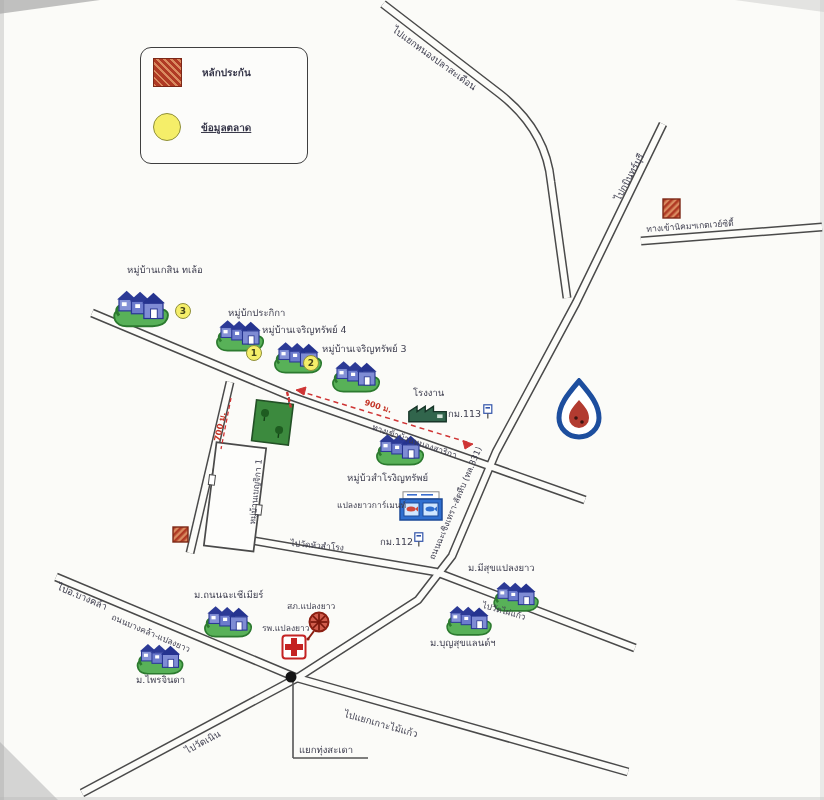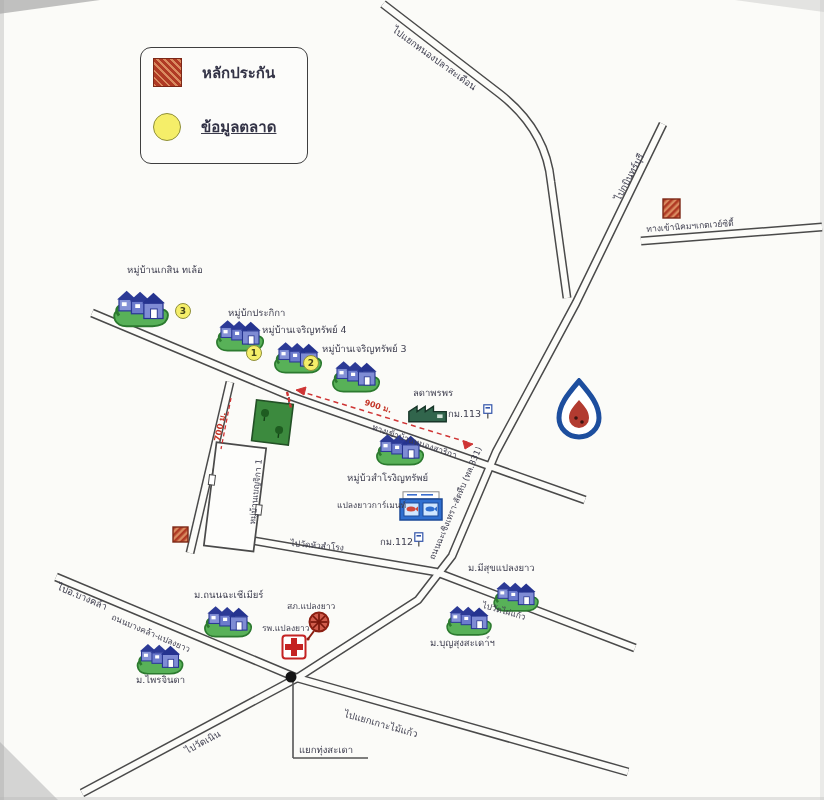--- a/index.html
+++ b/index.html
@@ -25,21 +25,21 @@
     background:#fcfcfa;border:1.7px solid #3f3f3f;border-radius:11px;
     box-sizing:border-box;padding:10px 0 0 12px;
   }
   .legend-row{display:flex;align-items:center;margin-bottom:14px;}
   .legend-row.second{margin-top:26px;text-decoration:underline;}
   .hatch-box{
     width:27px;height:27px;border:1.5px solid #7c2817;
     background:repeating-linear-gradient(45deg,#d98a5f 0 2px,#b03a24 2px 5px);
   }
   .legend-circle{width:26px;height:26px;border-radius:50%;background:#f5ee69;border:1.5px solid #8f8f3a;}
-  .legend-text{margin-left:20px;font-size:15px;font-weight:600;color:#333346;}
+  .legend-text{margin-left:20px;font-size:10px;font-weight:600;color:#333346;}
 </style>
 </head>
 <body>
 
 <div class="artifact" style="left:0;top:0;width:100px;height:15px;background:#8f8f8f;opacity:.55;clip-path:polygon(0 0,100% 0,0 92%);"></div>
 <div class="artifact" style="left:735px;top:0;width:89px;height:12px;background:#9a9a9a;opacity:.25;clip-path:polygon(0 0,100% 0,100% 100%);"></div>
 <div class="artifact" style="left:0;top:0;width:4px;height:800px;background:#a8a8a8;opacity:.35;"></div>
 <div class="artifact" style="left:0;top:742px;width:58px;height:58px;background:#9a9a9a;opacity:.4;clip-path:polygon(0 0,100% 100%,0 100%);"></div>
 <div class="artifact" style="left:0;top:797px;width:824px;height:3px;background:#b5b5b5;opacity:.35;"></div>
 <div class="artifact" style="left:820px;top:0;width:4px;height:800px;background:#c5c5c5;opacity:.3;"></div>
@@ -165,21 +165,21 @@
 <div class="badge" style="left:175px;top:303px">3</div>
 <div class="badge" style="left:246px;top:345px">1</div>
 <div class="badge" style="left:303px;top:355px">2</div>
 
 <div class="lbl" style="left:127px;top:264px">หมู่บ้านเกสิน ทเล้อ</div>
 <div class="lbl" style="left:228px;top:307px">หมู่บ้กประกิกา</div>
 <div class="lbl" style="left:262px;top:324px">หมู่บ้านเจริญทรัพย์ 4</div>
 <div class="lbl" style="left:322px;top:343px">หมู่บ้านเจริญทรัพย์ 3</div>
 <div class="lbl" style="left:347px;top:472px">หมู่บ้วสำโรงิญทรัพย์</div>
 <div class="lbl" style="left:468px;top:562px">ม.มีสุขแปลงยาว</div>
-<div class="lbl" style="left:430px;top:637px">ม.บุญสุงสะเดา์ฯ</div>
+<div class="lbl" style="left:430px;top:637px">ม.บุญสุขแลนด์ฯ</div>
 <div class="lbl" style="left:194px;top:589px">ม.ถนนฉะเชีเมียร์</div>
 <div class="lbl" style="left:136px;top:674px">ม.ไพรจินดา</div>
 <div class="lbl sm" style="left:247px;top:524px;transform:rotate(-84deg)">หมู่บ้านเบญจิกา 1</div>
 
 <div class="lbl" style="left:397px;top:24px;transform:rotate(36deg)">ไปแยกหนองปลาสะเดือน</div>
 <div class="lbl" style="left:612px;top:197px;transform:rotate(-62deg)">ไปกบินทร์บุรี</div>
 <div class="lbl sm" style="left:646px;top:224px;transform:rotate(-4deg)">ทางเข้านิคมฯเกตเวย์ซิตี้</div>
 <div class="lbl sm" style="left:374px;top:422px;transform:rotate(19deg)">ทางเข้าบ้านหนองสาริกา</div>
 <div class="lbl sm" style="left:427px;top:557px;transform:rotate(-67deg)">ถนนฉะเชิงเทรา-สัตหีบ (ทล.331)</div>
 <div class="lbl sm" style="left:291px;top:538px;transform:rotate(5deg)">ไปวัดหัวสำโรง</div>
@@ -199,21 +199,21 @@
 <div class="lbl" style="left:380px;top:536px">กม.112</div>
 <svg class="icon" style="left:414px;top:532px" width="10" height="15" viewBox="0 0 10 15">
   <rect x="0.8" y="0.8" width="8" height="8.5" fill="#fff" stroke="#3355aa" stroke-width="1.2"></rect>
   <rect x="2.5" y="3" width="4.5" height="1.6" fill="#3355aa"></rect>
   <line x1="4.8" y1="9.4" x2="4.8" y2="14.5" stroke="#555" stroke-width="1.3"></line>
 </svg>
 
 <div class="lbl sm red" style="left:212px;top:440px;transform:rotate(-78deg)">700 ม.</div>
 <div class="lbl sm red" style="left:366px;top:398px;transform:rotate(17deg);font-size:8px">900 ม.</div>
 
-<div class="lbl" style="left:413px;top:387px">ลดาพรพร</div>
+<div class="lbl" style="left:413px;top:387px">โรงงาน</div>
 <svg class="icon" style="left:407px;top:403px" width="42" height="21" viewBox="0 0 46 22">
   <polygon points="2,20 2,9 11,3 11,9 20,3 20,9 29,3 29,9 43,9 43,20" fill="#31654c" stroke="#173528" stroke-width="1.5"></polygon>
   <rect x="33" y="12" width="6" height="4" fill="#cfe0d6"></rect>
 </svg>
 
 <div class="lbl sm" style="left:337px;top:500px">แปลงยาวการ์เมนท์</div>
 <svg class="icon" style="left:399px;top:491px" width="44" height="30" viewBox="0 0 44 30">
   <rect x="4" y="0.8" width="36" height="7" fill="#fff" stroke="#8a8a8a" stroke-width="1"></rect>
   <rect x="8" y="3" width="10" height="1.6" fill="#3a6ecf"></rect>
   <rect x="22" y="3" width="12" height="1.6" fill="#3a6ecf"></rect>

